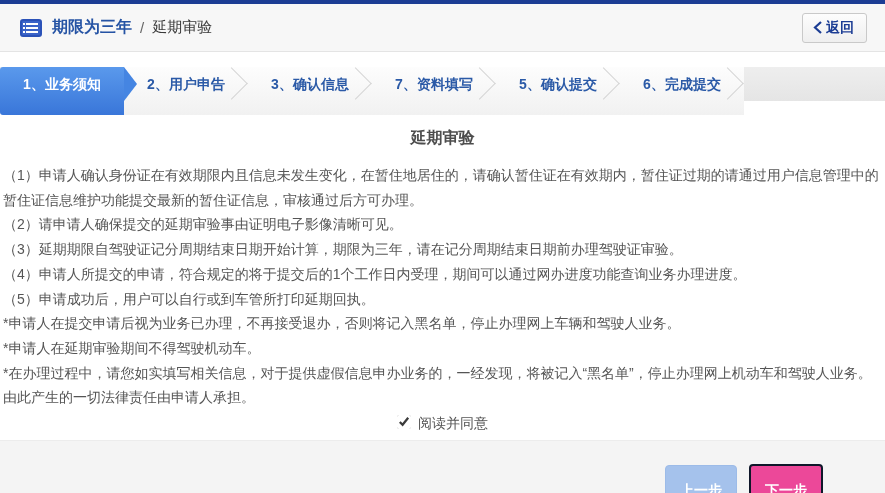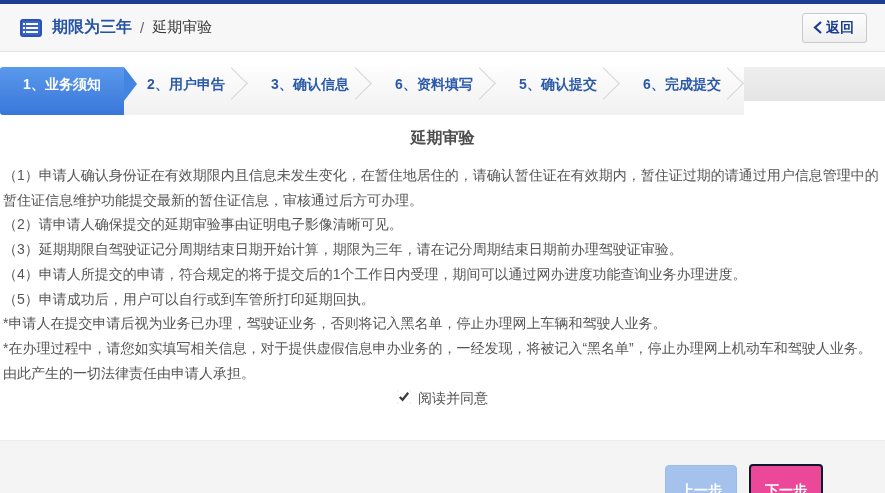--- a/index.html
+++ b/index.html
@@ -192,41 +192,42 @@
   </div>
   <div class="step">
     <span>2、用户申告</span>
     <span class="chev"></span>
   </div>
   <div class="step">
     <span>3、确认信息</span>
     <span class="chev"></span>
   </div>
   <div class="step">
-    <span>6、资料填写</span>
+    <span>7、资料填写</span>
     <span class="chev"></span>
   </div>
   <div class="step">
     <span>5、确认提交</span>
     <span class="chev"></span>
   </div>
   <div class="step">
     <span>6、完成提交</span>
     <span class="chev"></span>
   </div>
 </div>
 
 <div class="content">
   <div class="ctitle">延期审验</div>
   <p>（1）申请人确认身份证在有效期限内且信息未发生变化，在暂住地居住的，请确认暂住证在有效期内，暂住证过期的请通过用户信息管理中的暂住证信息维护功能提交最新的暂住证信息，审核通过后方可办理。</p>
   <p>（2）请申请人确保提交的延期审验事由证明电子影像清晰可见。</p>
   <p>（3）延期期限自驾驶证记分周期结束日期开始计算，期限为三年，请在记分周期结束日期前办理驾驶证审验。</p>
   <p>（4）申请人所提交的申请，符合规定的将于提交后的1个工作日内受理，期间可以通过网办进度功能查询业务办理进度。</p>
   <p>（5）申请成功后，用户可以自行或到车管所打印延期回执。</p>
-  <p>*申请人在提交申请后视为业务已办理，驾驶证业务，否则将记入黑名单，停止办理网上车辆和驾驶人业务。</p>
+  <p>*申请人在提交申请后视为业务已办理，不再接受退办，否则将记入黑名单，停止办理网上车辆和驾驶人业务。</p>
+  <p>*申请人在延期审验期间不得驾驶机动车。</p>
   <p>*在办理过程中，请您如实填写相关信息，对于提供虚假信息申办业务的，一经发现，将被记入“黑名单”，停止办理网上机动车和驾驶人业务。由此产生的一切法律责任由申请人承担。</p>
   <div class="agree-row">
     <input type="checkbox" checked="true" style="">
     <span>阅读并同意</span>
   </div>
 </div>
 
 <div class="footer">
   <button class="btn prev">上一步</button>
   <button class="btn next">下一步</button>

